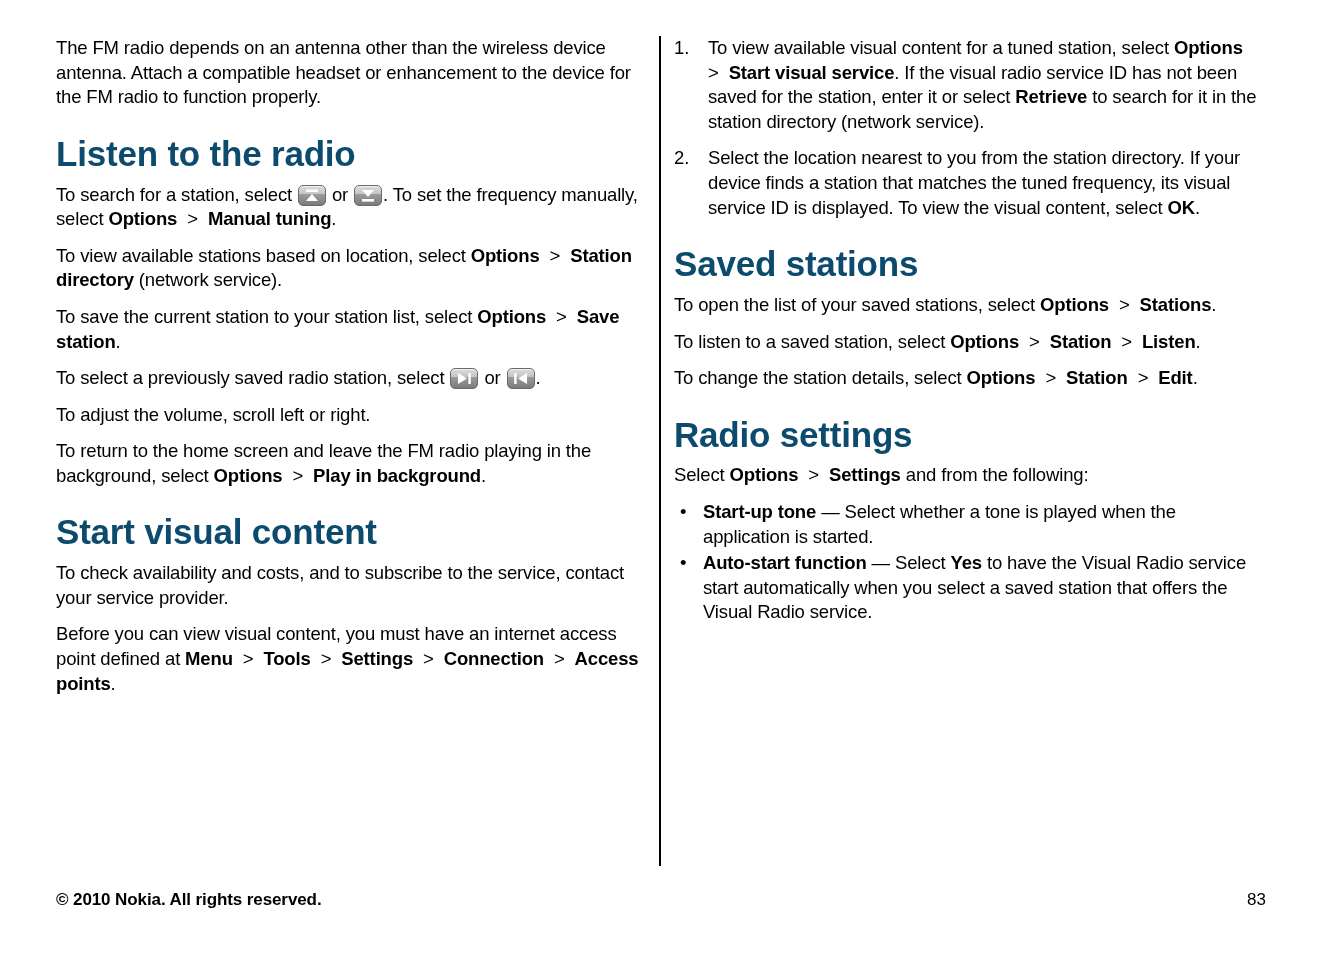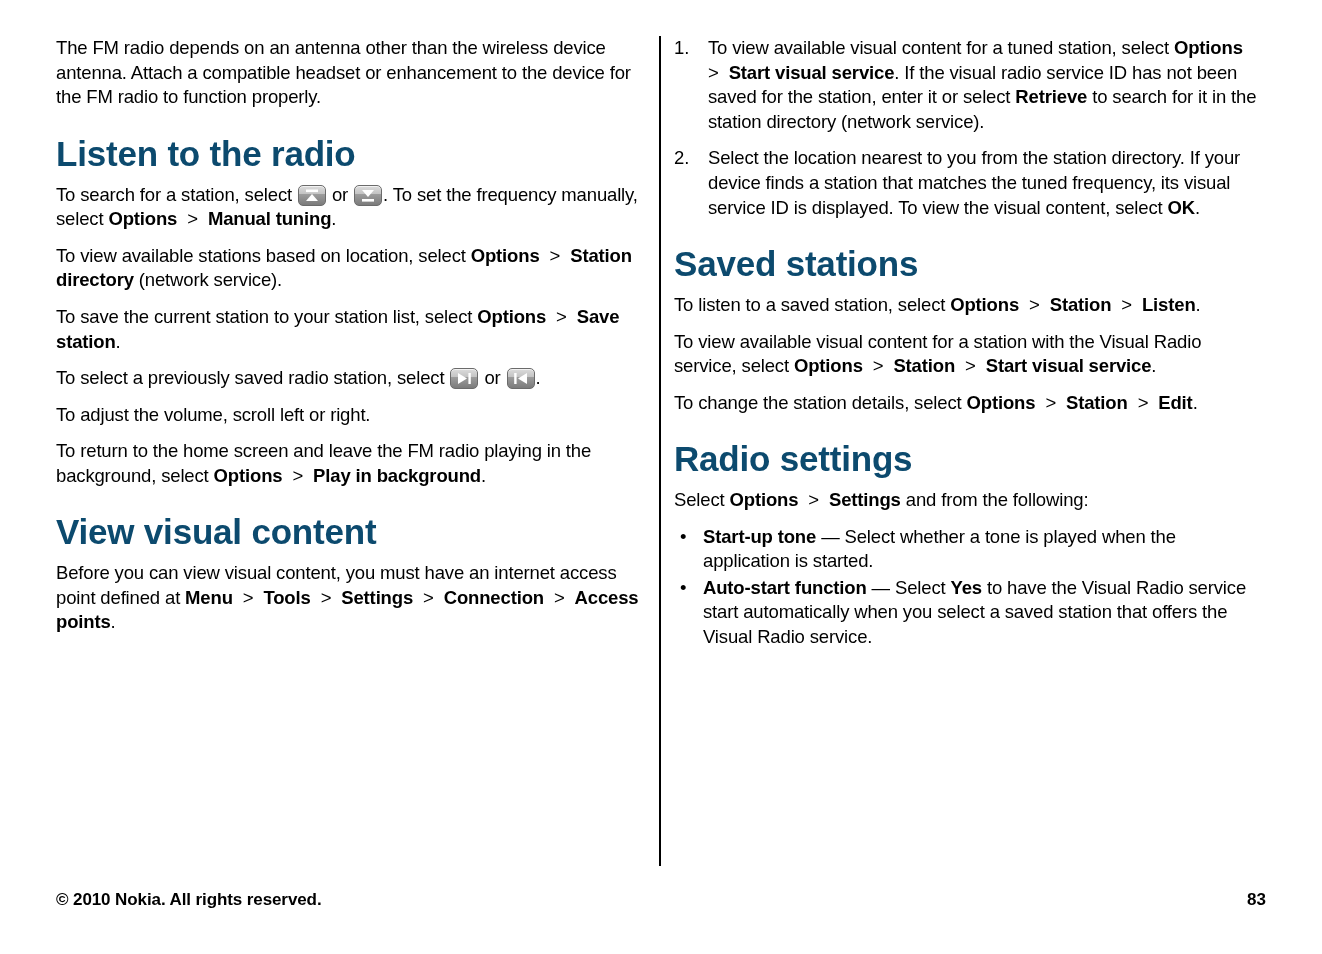--- a/index.html
+++ b/index.html
@@ -149,21 +149,21 @@
     top: 0;
     font-size: 17px;
     font-weight: bold;
     letter-spacing: -0.1px;
   }
   .footer .pageno {
     position: absolute;
     right: 0;
     top: 0;
     font-size: 17px;
-    font-weight: bold;
+    font-weight: normal;
   }
 </style>
 </head>
 <body>
 
 <div class="page">
 
   <div class="divider"></div>
 
   <div class="columns">
@@ -200,44 +200,45 @@
                 <rect x="6.2" y="4" width="2.4" height="11" fill="#ffffff"></rect>
                 <polygon points="19,4 19,15 10,9.5" fill="#ffffff"></polygon>
               </svg>
             </span></span><span>.</span></p>
 
       <p class="para">To adjust the volume, scroll left or right.</p>
 
 
       <p class="para"><span>To return to the home screen and leave the FM radio playing in the background, select </span><b class="ui">Options</b>&nbsp; <span class="sep">&gt;</span>&nbsp; <b class="ui">Play in background</b><span>.</span></p>
 
-      <h2 class="section-heading">View visual content</h2>
-
+      <h2 class="section-heading">Start visual content</h2>
+
+      <p class="para">To check availability and costs, and to subscribe to the service, contact your service provider.</p>
 
       <p class="para"><span>Before you can view visual content, you must have an internet access point defined at </span><b class="ui">Menu</b>&nbsp; <span class="sep">&gt;</span>&nbsp; <b class="ui">Tools</b>&nbsp; <span class="sep">&gt;</span>&nbsp; <b class="ui">Settings</b>&nbsp; <span class="sep">&gt;</span>&nbsp; <b class="ui">Connection</b>&nbsp; <span class="sep">&gt;</span>&nbsp; <b class="ui">Access points</b><span>.</span></p>
 
     </div>
 
     <div class="col col-right">
 
       <ol class="numlist">
         <li>
           <span class="num">1.</span><span>To view available visual content for a tuned station, select </span><b class="ui">Options</b>&nbsp; <span class="sep">&gt;</span>&nbsp; <b class="ui">Start visual service</b><span>. If the visual radio service ID has not been saved for the station, enter it or select </span><b class="ui">Retrieve</b><span> to search for it in the station directory (network service).</span>
         </li>
         <li>
           <span class="num">2.</span><span>Select the location nearest to you from the station directory. If your device finds a station that matches the tuned frequency, its visual service ID is displayed. To view the visual content, select </span><b class="ui">OK</b><span>.</span>
         </li>
       </ol>
 
       <h2 class="section-heading">Saved stations</h2>
 
+      <p class="para"><span>To open the list of your saved stations, select </span><b class="ui">Options</b>&nbsp; <span class="sep">&gt;</span>&nbsp; <b class="ui">Stations</b><span>.</span></p>
 
       <p class="para"><span>To listen to a saved station, select </span><b class="ui">Options</b>&nbsp; <span class="sep">&gt;</span>&nbsp; <b class="ui">Station</b>&nbsp; <span class="sep">&gt;</span>&nbsp; <b class="ui">Listen</b><span>.</span></p>
 
-      <p class="para"><span>To view available visual content for a station with the Visual Radio service, select </span><b class="ui">Options</b>&nbsp; <span class="sep">&gt;</span>&nbsp; <b class="ui">Station</b>&nbsp; <span class="sep">&gt;</span>&nbsp; <b class="ui">Start visual service</b><span>.</span></p>
 
       <p class="para"><span>To change the station details, select </span><b class="ui">Options</b>&nbsp; <span class="sep">&gt;</span>&nbsp; <b class="ui">Station</b>&nbsp; <span class="sep">&gt;</span>&nbsp; <b class="ui">Edit</b><span>.</span></p>
 
       <h2 class="section-heading">Radio settings</h2>
 
       <p class="para"><span>Select </span><b class="ui">Options</b>&nbsp; <span class="sep">&gt;</span>&nbsp; <b class="ui">Settings</b><span> and from the following:</span></p>
 
       <ul class="bullist">
         <li>
           <span class="bullet">•</span><b class="ui">Start-up tone</b><span>  — Select whether a tone is played when the application is started.</span>

